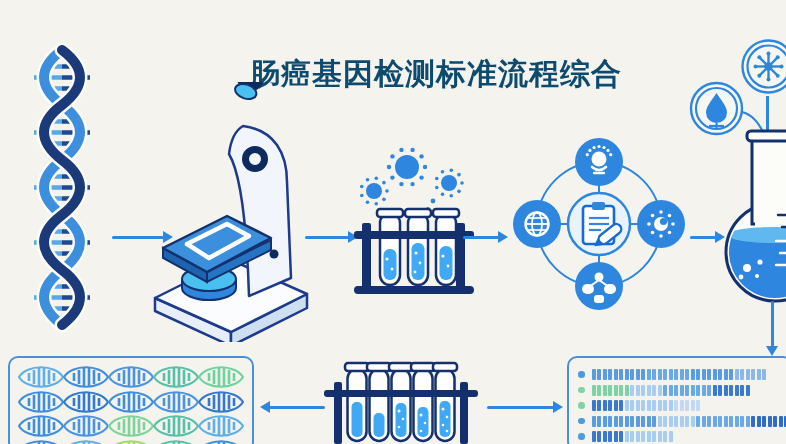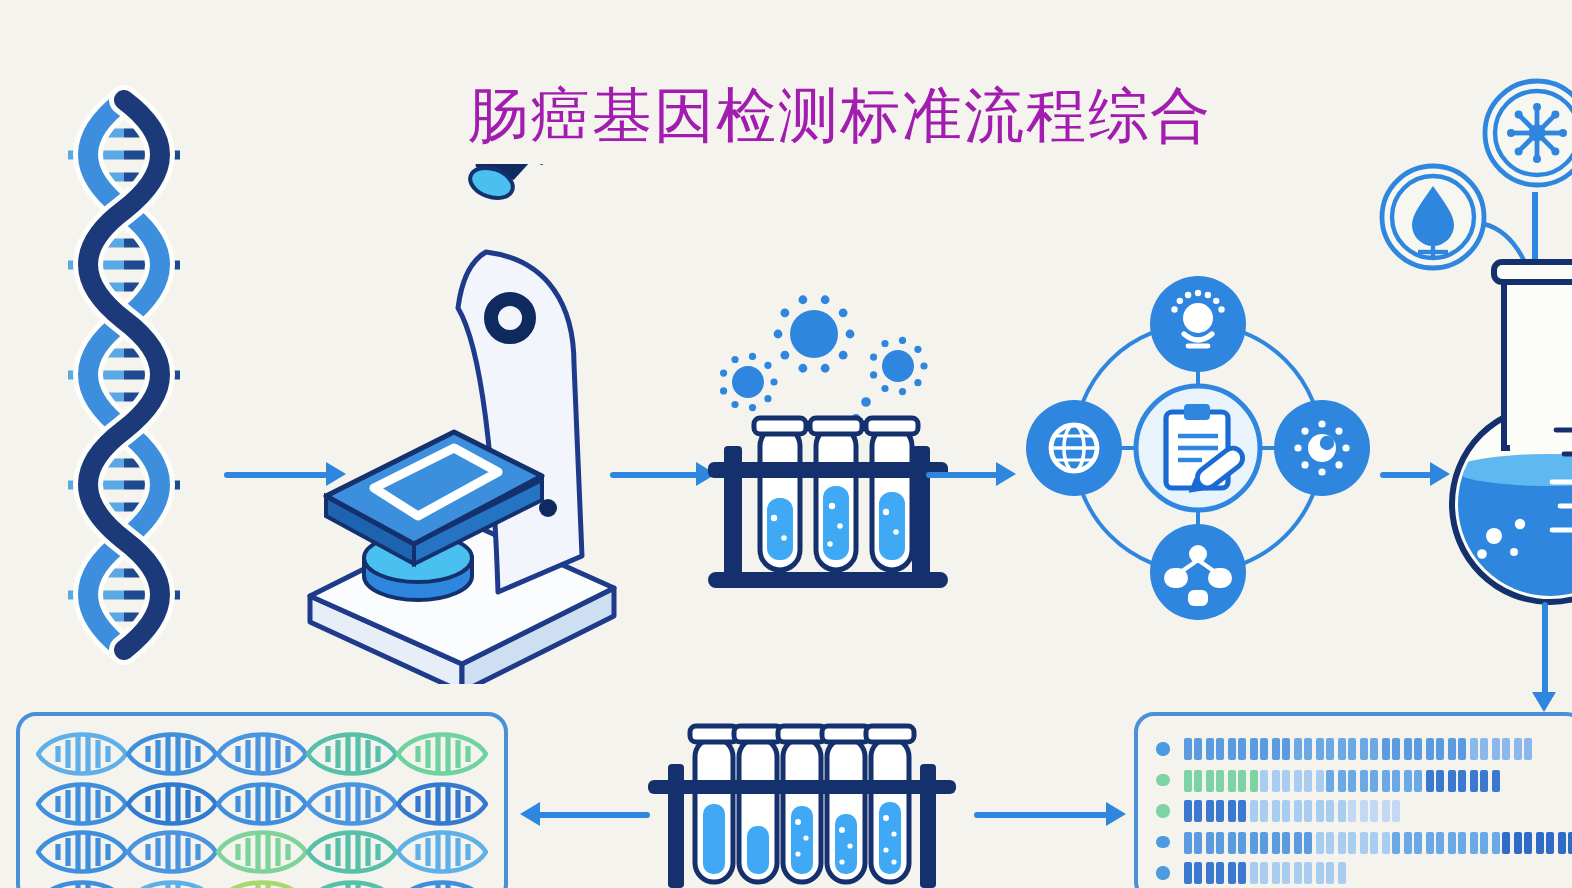--- a/index.html
+++ b/index.html
@@ -3,22 +3,22 @@
 <meta charset="utf-8">
 <style>
   html,body{margin:0;padding:0;background:#e9e8e3;}
   .canvas{
     position:relative;width:786px;height:444px;overflow:hidden;
     background:#f4f3ee;
     font-family:"Liberation Sans", sans-serif;
   }
   .pos{position:absolute;}
   .title{
-    position:absolute;left:210px;top:38px;width:420px;margin:0;
-    text-align:center;font-size:30px;font-weight:400;color:#a21caf;
+    position:absolute;left:210px;top:38px;width:420px;margin:16px;
+    text-align:center;font-size:30px;font-weight:700;color:#0c4a6e;
     letter-spacing:1px;
   }
   
   .arrow{position:absolute;height:3px;background:#2e86de;border-radius:2px;}
   .arrow.right::after{content:"";position:absolute;right:-9px;top:-5px;
     border-left:10px solid #2e86de;border-top:6.5px solid transparent;border-bottom:6.5px solid transparent;}
   .arrow.left::after{content:"";position:absolute;left:-9px;top:-5px;
     border-right:10px solid #2e86de;border-top:6.5px solid transparent;border-bottom:6.5px solid transparent;}
   .arrow.down{width:3px;height:46px;}
   .arrow.down::after{content:"";position:absolute;bottom:-9px;left:-5px;

